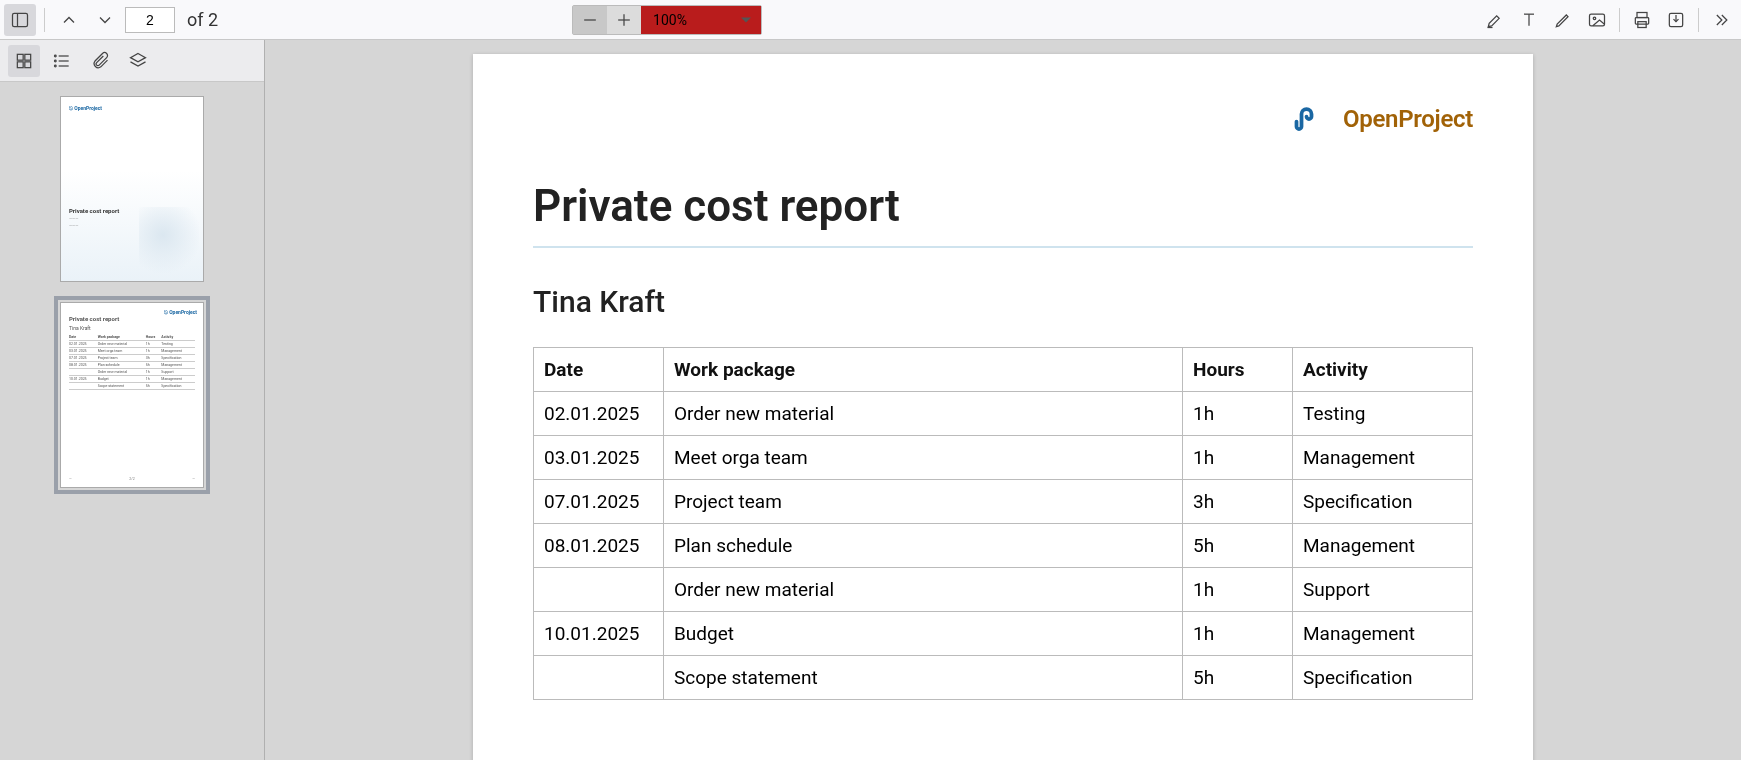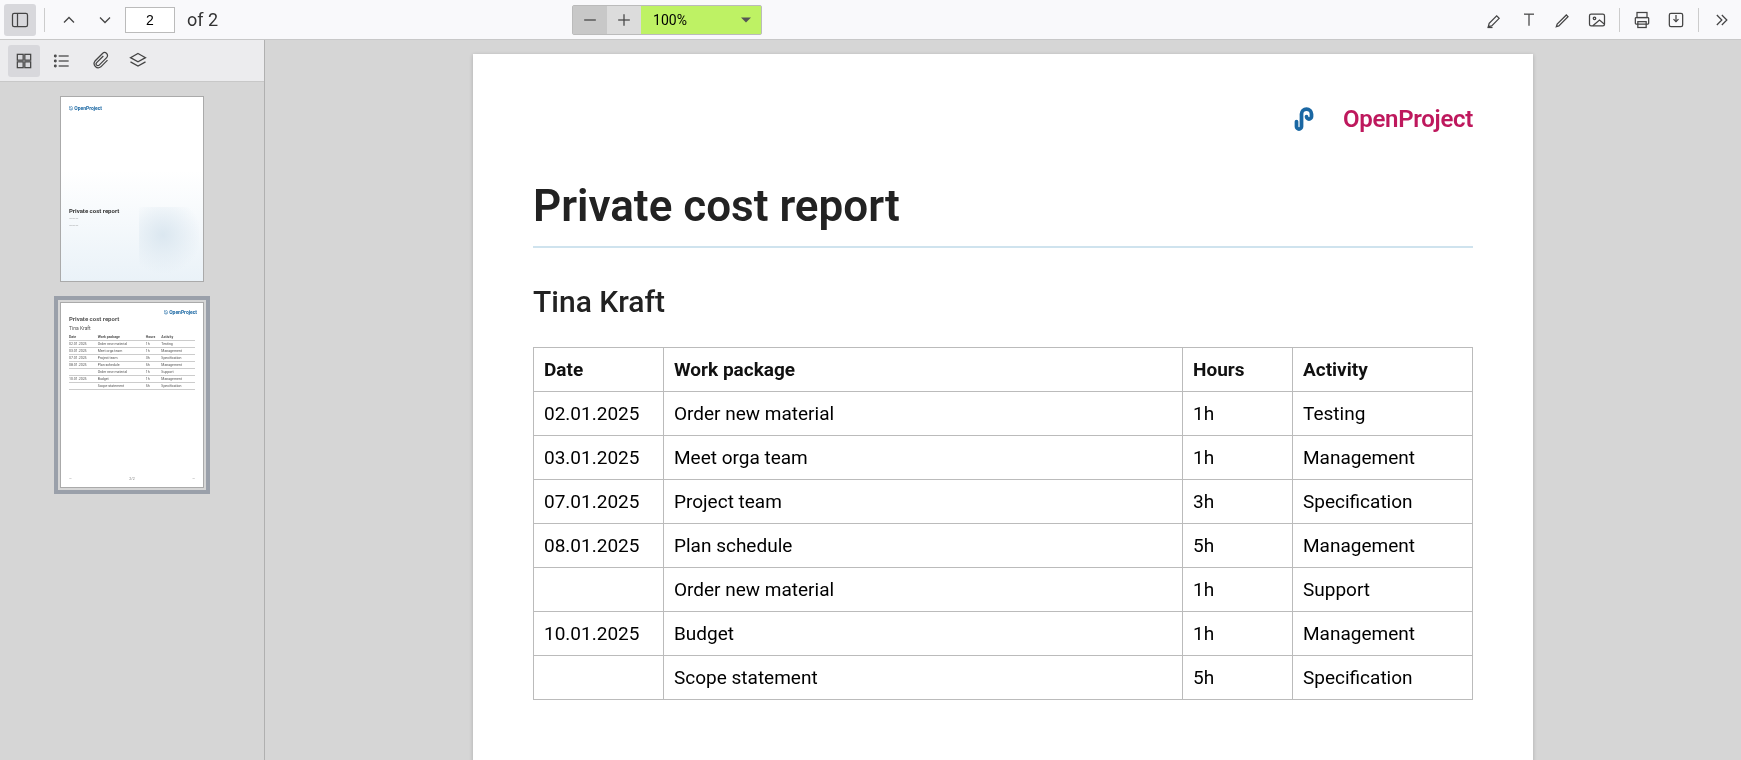--- a/index.html
+++ b/index.html
@@ -47,21 +47,21 @@
     display: flex; align-items: center; justify-content: center;
     cursor: pointer;
     color: #333;
   }
   .zoom-btn.minus { background: #c8c8c8; }
   .zoom-select {
     display: flex; align-items: center;
     padding: 0 28px 0 12px;
     font-size: 14px;
     height: 28px;
-    background: #bef264;
+    background: #b91c1c;
     position: relative;
     min-width: 120px;
     cursor: pointer;
   }
   .zoom-select::after {
     content: "";
     position: absolute;
     right: 10px; top: 50%;
     transform: translateY(-50%);
     border-left: 5px solid transparent;
@@ -135,21 +135,21 @@
     min-height: 1400px;
     background: #fff;
     box-shadow: 0 1px 4px rgba(0,0,0,0.2);
     padding: 56px 60px;
     position: relative;
   }
   .op-logo {
     position: absolute;
     top: 50px; right: 60px;
     display: flex; align-items: center; gap: 24px;
-    color: #be185d;
+    color: #a16207;
   }
   .op-logo-text { font-size: 24px; font-weight: 600; letter-spacing: -0.3px;}
   .report-title {
     font-size: 44px;
     font-weight: 600;
     color: #222;
     margin-top: 70px;
     padding-bottom: 14px;
     border-bottom: 2px solid #cfe3ee;
   }

